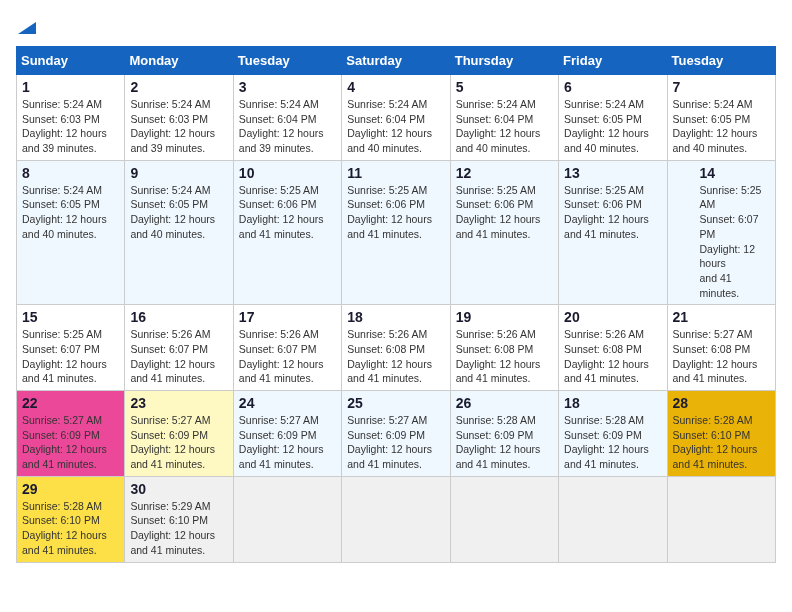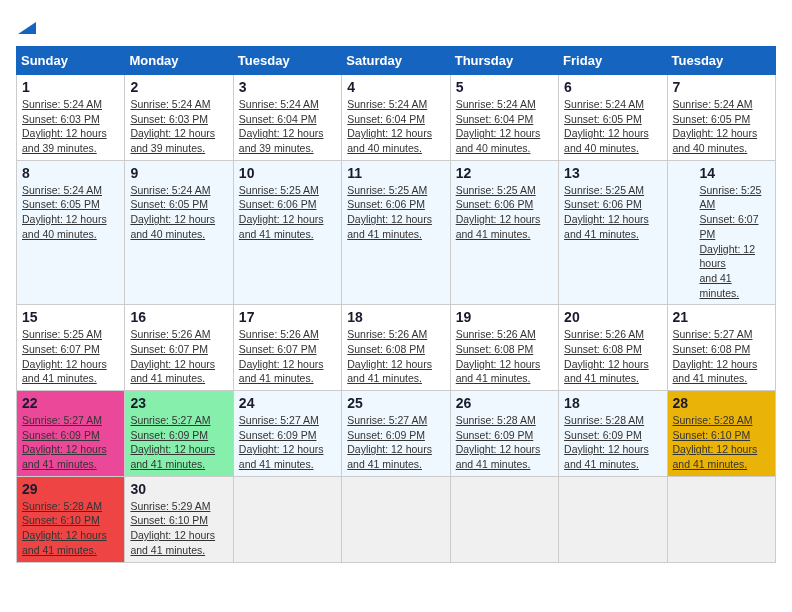--- a/index.html
+++ b/index.html
@@ -79,21 +79,20 @@
       font-size: 14px;
       font-weight: bold;
       color: #1a1a2e;
       display: block;
       margin-bottom: 2px;
     }
     .day-info {
       color: #333;
       font-size: 10.5px;
       line-height: 1.4;
-      text-decoration: underline;
     }
     .empty-cell {
       background: #f0f0f0 !important;
     }
     .last-row td {
       background: #f0f0f0;
     }
   </style>
 </head>
 <body>
@@ -241,21 +240,21 @@
           <div class="day-info"><span>Sunrise: 5:27 AM</span><br><span>Sunset: 6:08 PM</span><br><span style="white-space: pre-line;">Daylight: 12 hours
 and 41 minutes.</span></div>
         </td>
       </tr>
       <tr>
         <td style="background: #ec4899;">
           <span class="day-number">22</span>
           <div class="day-info"><span>Sunrise: 5:27 AM</span><br><span>Sunset: 6:09 PM</span><br><span style="white-space: pre-line;">Daylight: 12 hours
 and 41 minutes.</span></div>
         </td>
-        <td style="background: #86efac;">
+        <td style="background: #fef9c3;">
           <span class="day-number">23</span>
           <div class="day-info"><span>Sunrise: 5:27 AM</span><br><span>Sunset: 6:09 PM</span><br><span style="white-space: pre-line;">Daylight: 12 hours
 and 41 minutes.</span></div>
         </td>
         <td style="background: rgb(240, 248, 255);">
           <span class="day-number">24</span>
           <div class="day-info"><span>Sunrise: 5:27 AM</span><br><span>Sunset: 6:09 PM</span><br><span style="white-space: pre-line;">Daylight: 12 hours
 and 41 minutes.</span></div>
         </td>
         <td style="background: rgb(240, 248, 255);">
@@ -273,21 +272,21 @@
           <div class="day-info"><span>Sunrise: 5:28 AM</span><br><span>Sunset: 6:09 PM</span><br><span style="white-space: pre-line;">Daylight: 12 hours
 and 41 minutes.</span></div>
         </td>
         <td style="background: #eab308;">
           <span class="day-number">28</span>
           <div class="day-info"><span>Sunrise: 5:28 AM</span><br><span>Sunset: 6:10 PM</span><br><span style="white-space: pre-line;">Daylight: 12 hours
 and 41 minutes.</span></div>
         </td>
       </tr>
       <tr class="last-row">
-        <td style="background: #ef4444;">
+        <td style="background: #fde047;">
           <span class="day-number">29</span>
           <div class="day-info"><span>Sunrise: 5:28 AM</span><br><span>Sunset: 6:10 PM</span><br><span style="white-space: pre-line;">Daylight: 12 hours
 and 41 minutes.</span></div>
         </td>
         <td style="background: rgb(240, 240, 240);">
           <span class="day-number">30</span>
           <div class="day-info"><span>Sunrise: 5:29 AM</span><br><span>Sunset: 6:10 PM</span><br><span style="white-space: pre-line;">Daylight: 12 hours
 and 41 minutes.</span></div>
         </td>
         <td class="empty-cell" style="background: rgb(240, 240, 240);"></td>

